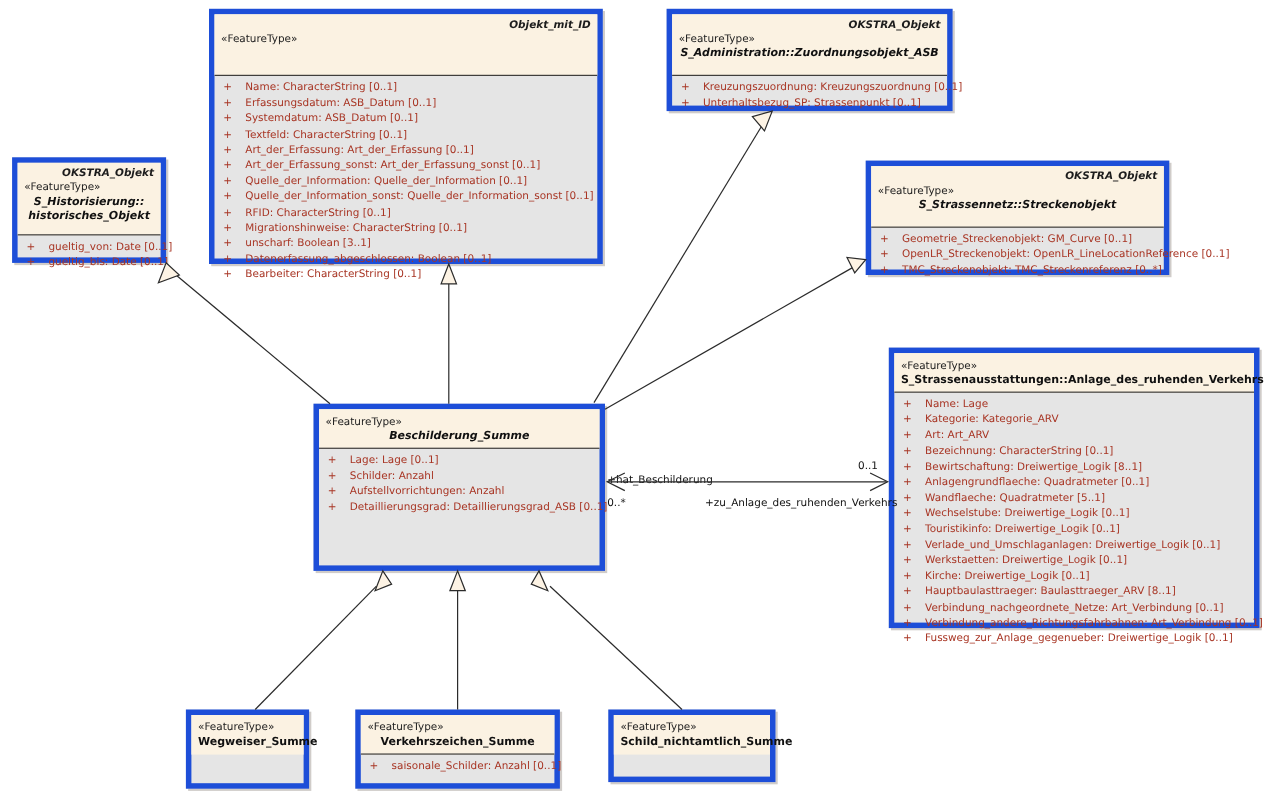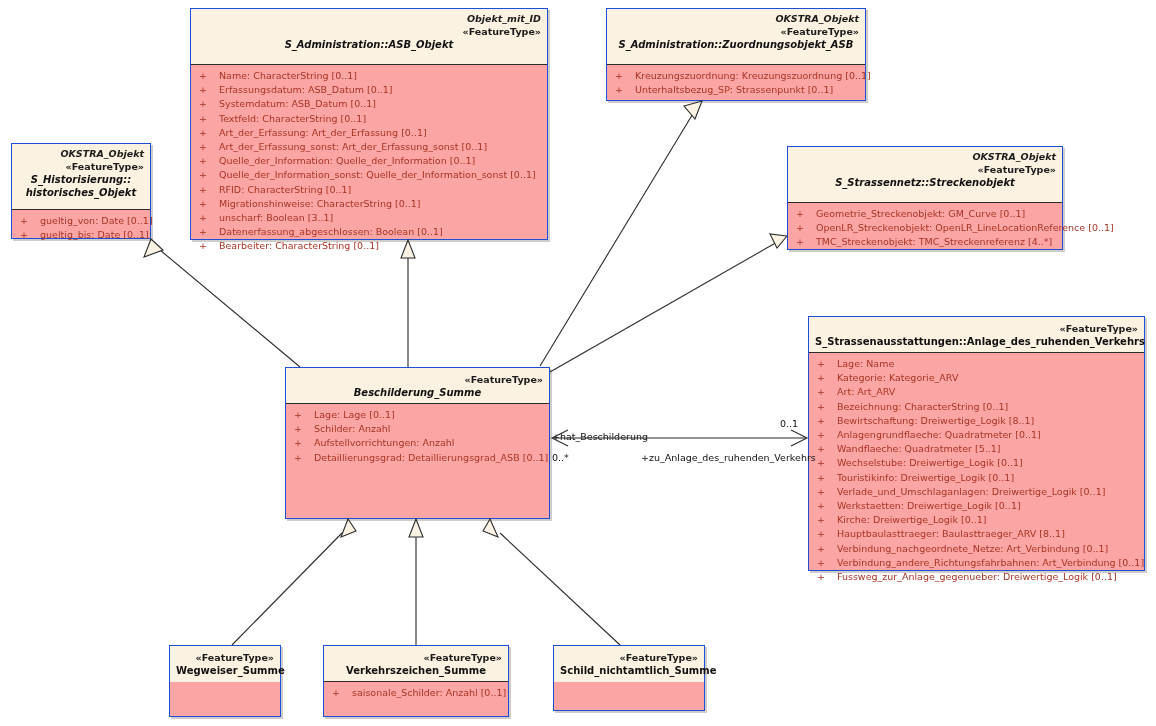--- a/index.html
+++ b/index.html
@@ -7,39 +7,39 @@
     width:1156px;height:726px;
     background:#ffffff;
     font-family:"DejaVu Sans","Liberation Sans",sans-serif;
     position:relative;overflow:hidden;
   }
   #canvas{position:absolute;left:0;top:0;width:1156px;height:726px;}
   #wires{position:absolute;left:0;top:0;width:1156px;height:726px;pointer-events:none;}
 
   .cls{
     position:absolute;
-    border:1px solid #1d4ed8;
+    border:5px solid #1d4ed8;
     box-sizing:border-box;
-    background:#fca5a5;
+    background:#e5e5e5;
     box-shadow:2px 2px 0 rgba(120,110,100,.35);
   }
   .chead{
     background:#fbf2e2;
     border-bottom:1px solid #2b2b2b;
     padding:3px 6px 5px 6px;
     box-sizing:border-box;
   }
   .chead.noline{border-bottom:none;}
   .tag{
     font-size:9.5px;font-style:italic;font-weight:bold;
     color:#1c1c1c;text-align:right;line-height:13px;
     white-space:nowrap;
   }
   .stereo{
-    font-size:9.5px;color:#1c1c1c;text-align:right;line-height:13px;font-weight:bold;
+    font-size:9.5px;color:#1c1c1c;text-align:left;line-height:13px;
   }
   .cname{
     font-size:10px;font-weight:bold;color:#111;
     text-align:center;line-height:13px;white-space:nowrap;
   }
   .cname.abs{font-style:italic;}
   .cbody{padding:4px 0 6px 0;}
   .attr{
     font-size:9.5px;color:#a83524;line-height:14.2px;
     white-space:nowrap;padding-left:8px;
@@ -52,21 +52,20 @@
 </style>
 </head>
 <body>
 
 <div id="canvas">
 
   <div class="cls" style="left:190px;top:8px;width:358px;height:232px;">
     <div class="chead" style="height:56px;">
       <div class="tag">Objekt_mit_ID</div>
       <div class="stereo">«FeatureType»</div>
-      <div class="cname abs">S_Administration::ASB_Objekt</div>
     </div>
     <div class="cbody">
       <div class="attr">
           <span class="vis">+</span>
           <span>Name: CharacterString [0..1]</span>
         </div>
       <div class="attr">
           <span class="vis">+</span>
           <span>Erfassungsdatum: ASB_Datum [0..1]</span>
         </div>
@@ -164,21 +163,21 @@
       <div class="attr">
           <span class="vis">+</span>
           <span>Geometrie_Streckenobjekt: GM_Curve [0..1]</span>
         </div>
       <div class="attr">
           <span class="vis">+</span>
           <span>OpenLR_Streckenobjekt: OpenLR_LineLocationReference [0..1]</span>
         </div>
       <div class="attr">
           <span class="vis">+</span>
-          <span>TMC_Streckenobjekt: TMC_Streckenreferenz [4..*]</span>
+          <span>TMC_Streckenobjekt: TMC_Streckenreferenz [0..*]</span>
         </div>
     </div>
   </div>
 
   <div class="cls" style="left:285px;top:367px;width:265px;height:152px;">
     <div class="chead" style="height:36px;padding-top:5px;">
       <div class="stereo">«FeatureType»</div>
       <div class="cname abs">Beschilderung_Summe</div>
     </div>
     <div class="cbody">
@@ -202,21 +201,21 @@
   </div>
 
   <div class="cls" style="left:808px;top:316px;width:337px;height:255px;">
     <div class="chead" style="height:36px;padding-top:5px;">
       <div class="stereo">«FeatureType»</div>
       <div class="cname">S_Strassenausstattungen::Anlage_des_ruhenden_Verkehrs</div>
     </div>
     <div class="cbody">
       <div class="attr">
           <span class="vis">+</span>
-          <span>Lage: Name</span>
+          <span>Name: Lage</span>
         </div>
       <div class="attr">
           <span class="vis">+</span>
           <span>Kategorie: Kategorie_ARV</span>
         </div>
       <div class="attr">
           <span class="vis">+</span>
           <span>Art: Art_ARV</span>
         </div>
       <div class="attr">

